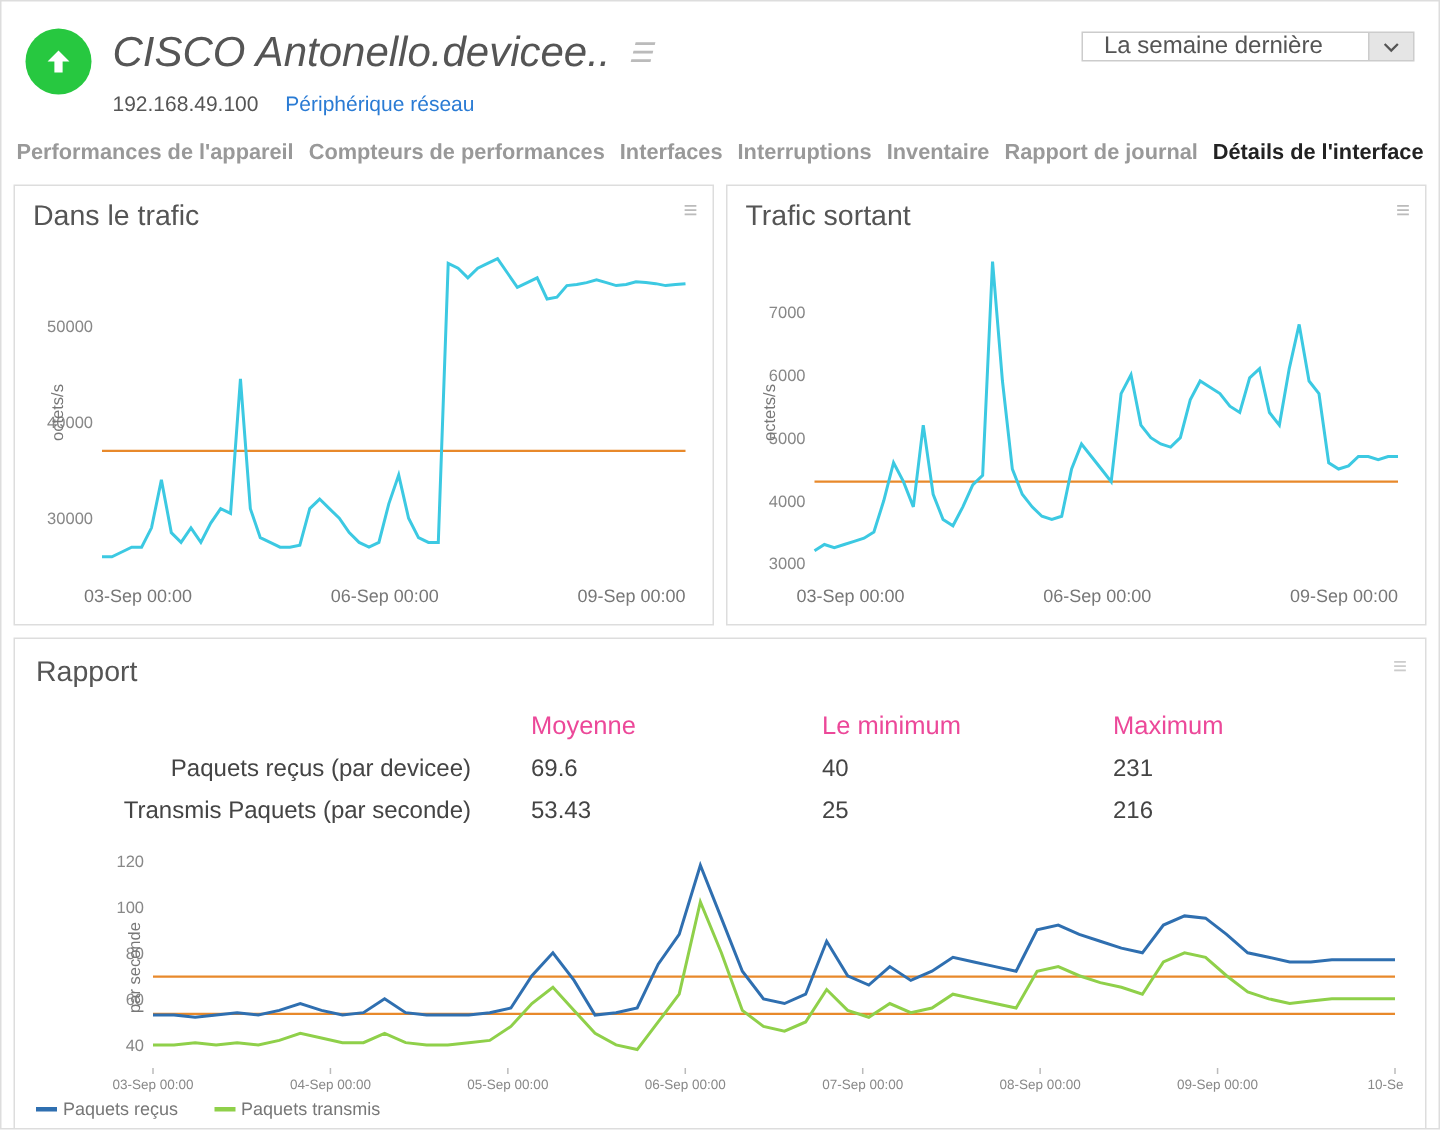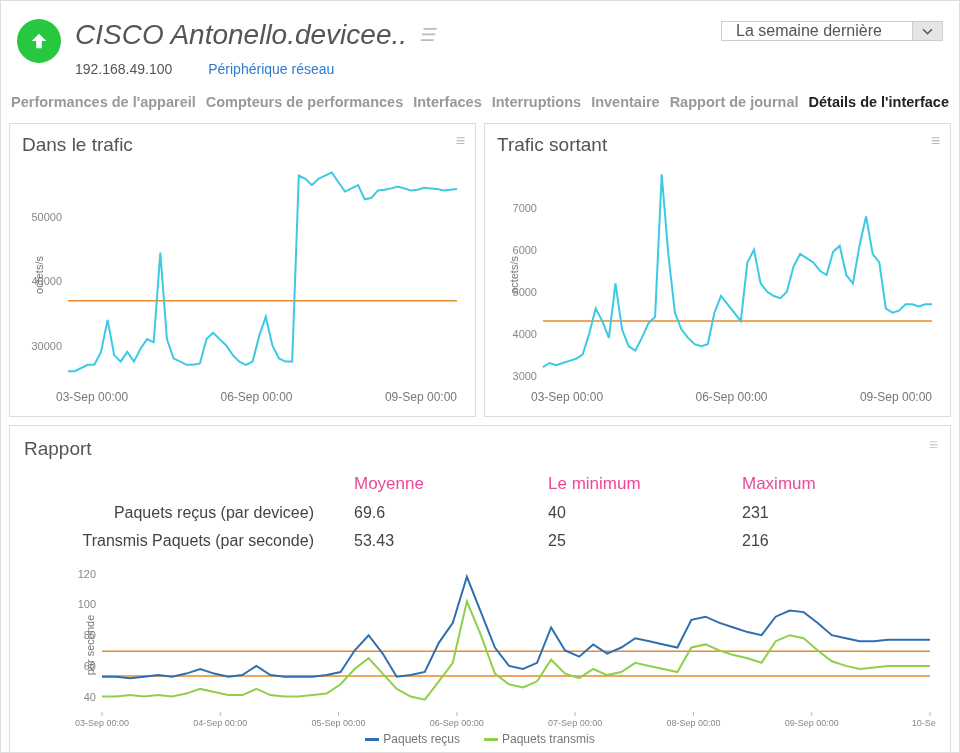--- a/index.html
+++ b/index.html
@@ -24,21 +24,21 @@
     background: #27c840;
     display: flex; align-items: center; justify-content: center;
     flex-shrink: 0;
   }
   .status-circle svg { width: 22px; height: 22px; fill: #fff; }
   .title-block { flex: 1; }
   .title-row { display: flex; align-items: center; gap: 12px; font-style: italic; }
   .device-title { font-size: 28px; color: #555; font-weight: 400; }
   .hamburger-icon { color: #bbb; font-size: 18px; line-height: 1; cursor: pointer; }
   .subline { margin-top: 10px; font-size: 14px; }
-  .ip { color: #555; margin-right: 32px; }
+  .ip { color: #555; margin-right: 14px; }
   .devtype { color: #2a7bd4; font-weight: 500; }
   .range-select {
     border: 1px solid #ccc;
     height: 20px;
     display: flex;
     align-items: stretch;
     margin-top: 2px;
   }
   .range-select .sel-label {
     padding: 0 14px;
@@ -108,21 +108,21 @@
     grid-template-columns: 330px 1fr 1fr 1fr;
     row-gap: 10px;
     margin: 14px 0 10px 0;
     font-size: 16px;
     color:#444;
   }
   .stats-grid .hdr { color:#ec4899; font-size:17px; }
   .stats-grid .rowlabel { text-align:right; padding-right:40px; color:#444; }
   .pkts-chart-wrap { position:relative; height: 170px; margin-top:4px;}
   .pkts-chart-wrap .ylab { left:36px; }
-  .legend { display:flex; gap:24px; justify-content:center; font-size:12px; color:#777; padding:2px 0 2px 0;}
+  .legend { display:flex; gap:24px; font-size:12px; color:#777; padding:2px 0 2px 0;}
   .legend .sw { display:inline-block; width:14px; height:3px; vertical-align:middle; margin-right:4px;}
 </style>
 </head>
 <body>
 
 <div class="header">
   <div class="status-circle">
     <svg viewBox="0 0 24 24">
         <path d="M12 4l8 8h-5v8h-6v-8H4z"></path>
       </svg>

